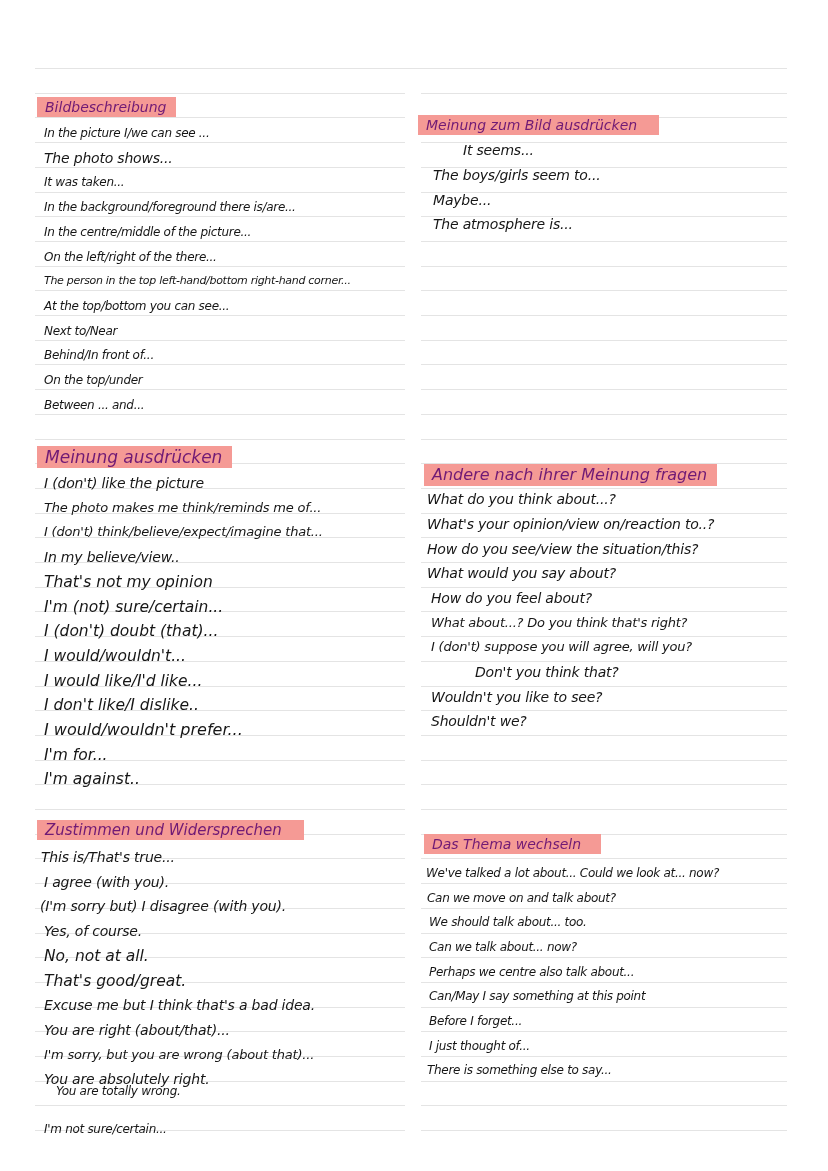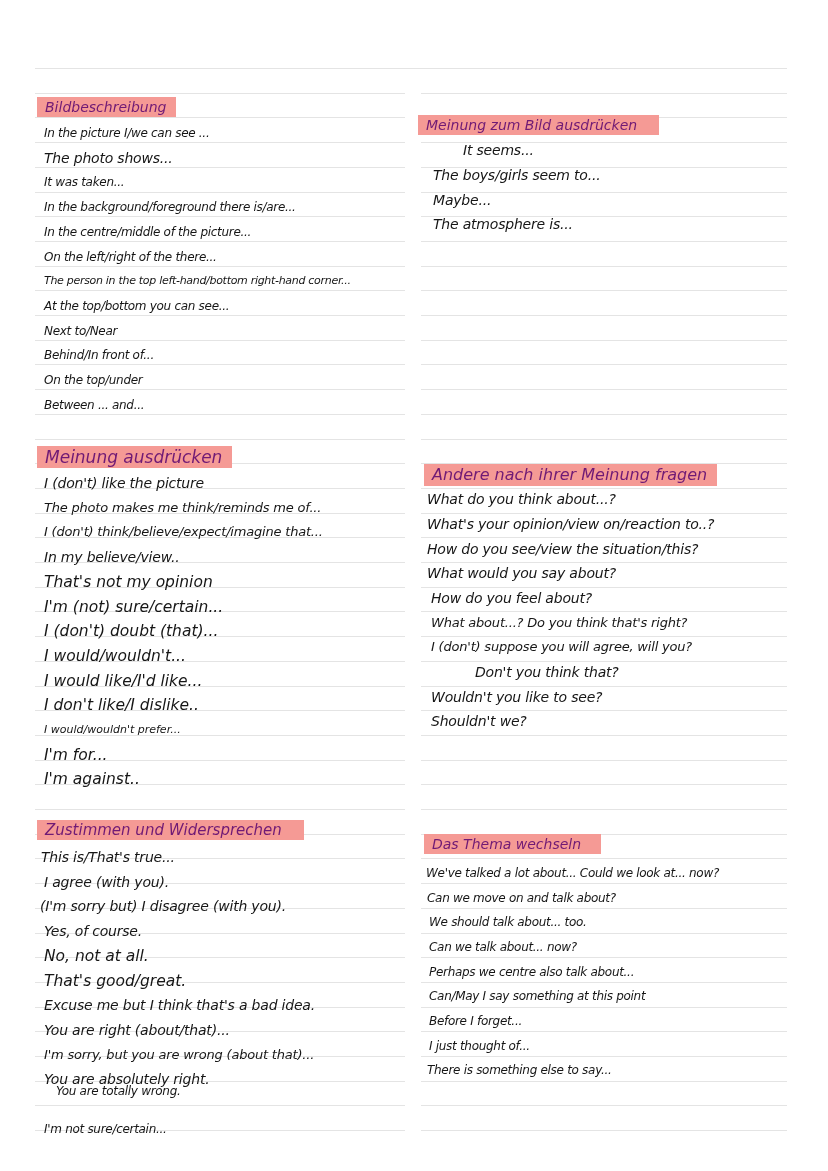--- a/index.html
+++ b/index.html
@@ -147,21 +147,21 @@
       <div class="item s-md" style="top:26px;">I (don't) like the picture</div>
       <div class="item s-md" style="top:51px;font-size:13px;">The photo makes me think/reminds me of...</div>
       <div class="item s-md" style="top:75px;font-size:13px;">I (don't) think/believe/expect/imagine that...</div>
       <div class="item s-md" style="top:100px;">In my believe/view..</div>
       <div class="item s-lg" style="top:125px;">That's not my opinion</div>
       <div class="item s-lg" style="top:150px;">I'm (not) sure/certain...</div>
       <div class="item s-lg" style="top:174px;">I (don't) doubt (that)...</div>
       <div class="item s-lg" style="top:199px;">I would/wouldn't...</div>
       <div class="item s-lg" style="top:224px;">I would like/I'd like...</div>
       <div class="item s-lg" style="top:248px;">I don't like/I dislike..</div>
-      <div class="item s-lg" style="top:273px;font-size:11px;">I would/wouldn't prefer...</div>
+      <div class="item s-lg" style="top:273px;font-size:16px;">I would/wouldn't prefer...</div>
       <div class="item s-lg" style="top:298px;">I'm for...</div>
       <div class="item s-lg" style="top:322px;">I'm against..</div>
     </div>
 
     <div class="section" style="top:820px;">
       <div class="heading" style="left:2px;font-size:15px;padding-right:22px;">Zustimmen und Widersprechen</div>
       <div class="item s-md" style="top:26px;left:6px;">This is/That's true...</div>
       <div class="item s-md" style="top:51px;">I agree (with you).</div>
       <div class="item s-md" style="top:75px;left:5px;">(I'm sorry but) I disagree (with you).</div>
       <div class="item s-md" style="top:100px;">Yes, of course.</div>

